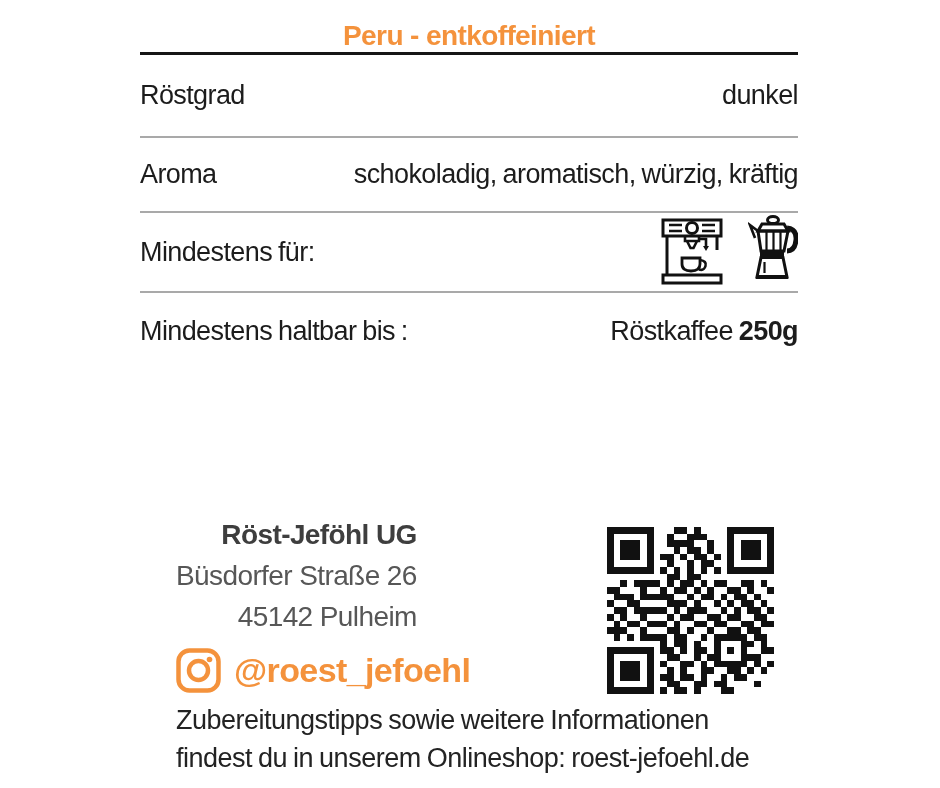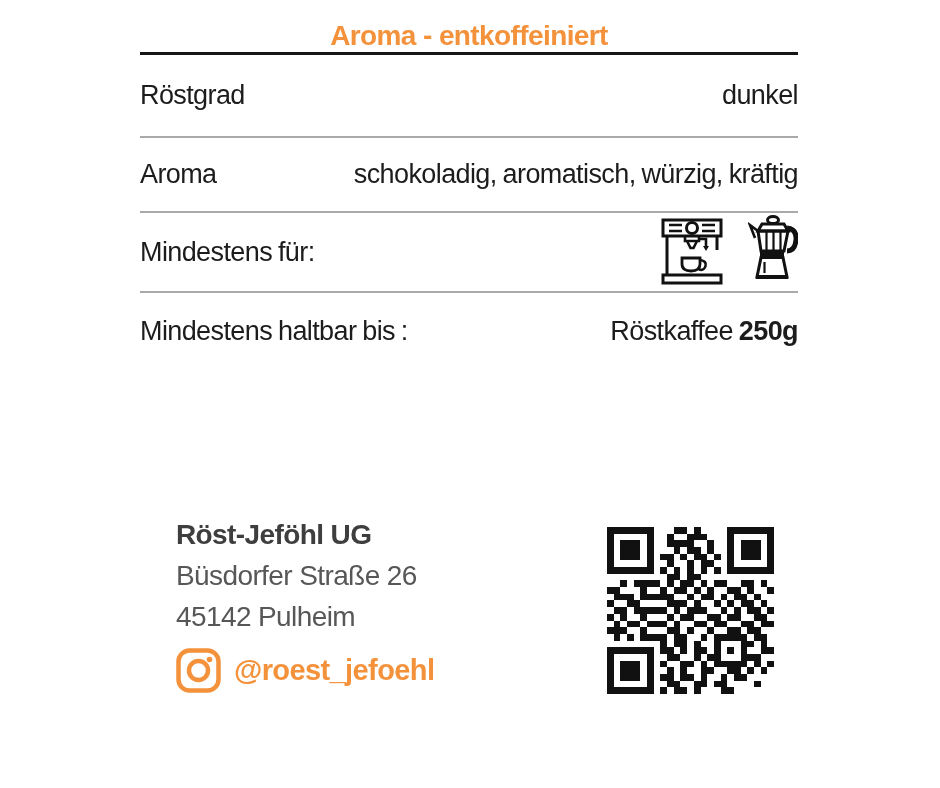--- a/index.html
+++ b/index.html
@@ -12,39 +12,39 @@
        border-bottom:2px solid var(--divider,#a9a9a9);font-size:27px;letter-spacing:-0.6px;word-spacing:-1px;}
   .r1{height:73px}.r2{height:81px}.r3{height:77px}.r4{height:78px}.r5{height:77px}
   .row.last{border-bottom:none;}
   .cell-label{white-space:nowrap;}
   .cell-value{text-align:right;white-space:nowrap;}
   .vbold{font-weight:bold;}
   .dots{display:flex;gap:13px;align-items:center;}
   .dot{width:24px;height:24px;border-radius:50%;background:var(--dot,#8a8a8a);}
   .icons{display:flex;align-items:center;gap:24px;}
   .company{position:absolute;left:176px;top:514px;font-size:28px;letter-spacing:-0.6px;
-           color:#575757;line-height:41px;}
+           color:#575757;line-height:41px;text-align:right;}
   .company .name{font-weight:bold;color:#3e3e3e;}
   .insta{position:absolute;left:176px;top:648px;display:flex;align-items:center;gap:13px;}
-  .insta .handle{font-size:29px;font-weight:bold;letter-spacing:-0.6px;color:var(--accent,#F4923C);}
+  .insta .handle{font-size:34px;font-weight:bold;letter-spacing:-0.6px;color:var(--accent,#F4923C);}
   .footer{position:absolute;left:176px;top:701px;font-size:27px;letter-spacing:-0.5px;
           word-spacing:-1px;line-height:38px;color:#232323;}
   .qr{position:absolute;left:607px;top:527px;width:167px;height:167px;
       display:grid;grid-template-rows:repeat(25,1fr);}
   .qr-row{display:grid;grid-template-columns:repeat(25,1fr);}
   .qr-m{background:transparent;}
   .qr-m.d{background:#111111;}
   svg{display:block;}
 </style>
 </head>
 <body>
 
 <main class="label">
 
-  <h1 class="title">Aroma - entkoffeiniert</h1>
+  <h1 class="title">Peru - entkoffeiniert</h1>
 
   <section class="spec-table">
 
     <div class="row r2">
       <span class="cell-label">Röstgrad</span>
       <span class="cell-value">dunkel</span>
     </div>
 
     <div class="row r1">
       <span class="cell-label">Aroma</span>
@@ -782,14 +782,18 @@
         <div class="qr-m d" style="background: rgb(17, 17, 17);"></div>
         <div class="qr-m"></div>
         <div class="qr-m"></div>
         <div class="qr-m"></div>
         <div class="qr-m"></div>
         <div class="qr-m"></div>
         <div class="qr-m"></div>
       </div>
     </div>
 
+  <section class="footer">
+    <div>Zubereitungstipps sowie weitere Informationen</div>
+    <div>findest du in unserem Onlineshop: roest-jefoehl.de</div>
+  </section>
 
 </main>
 
 </body></html>

